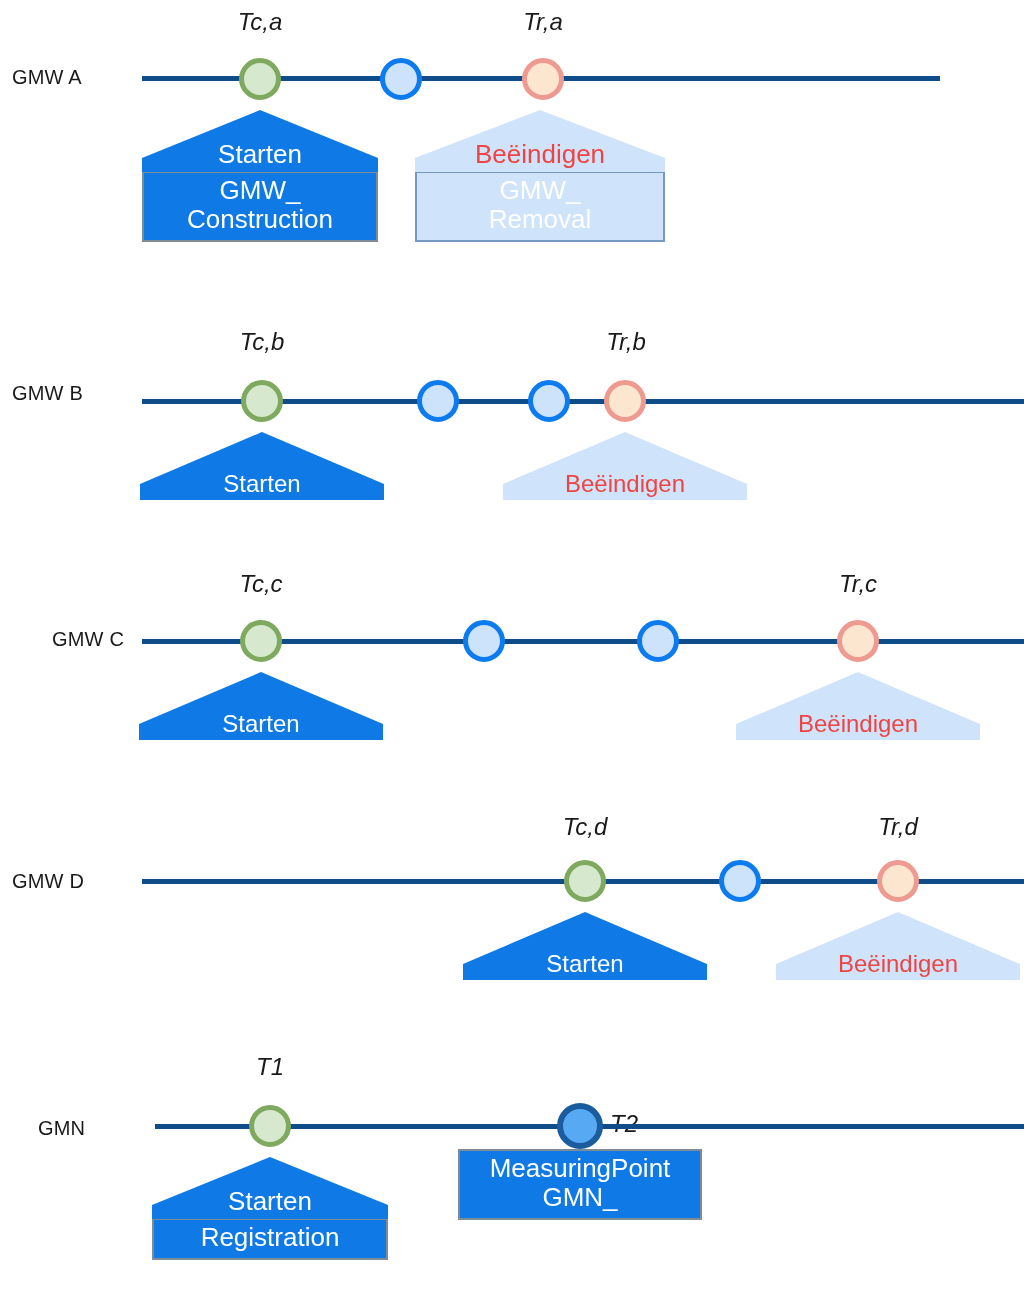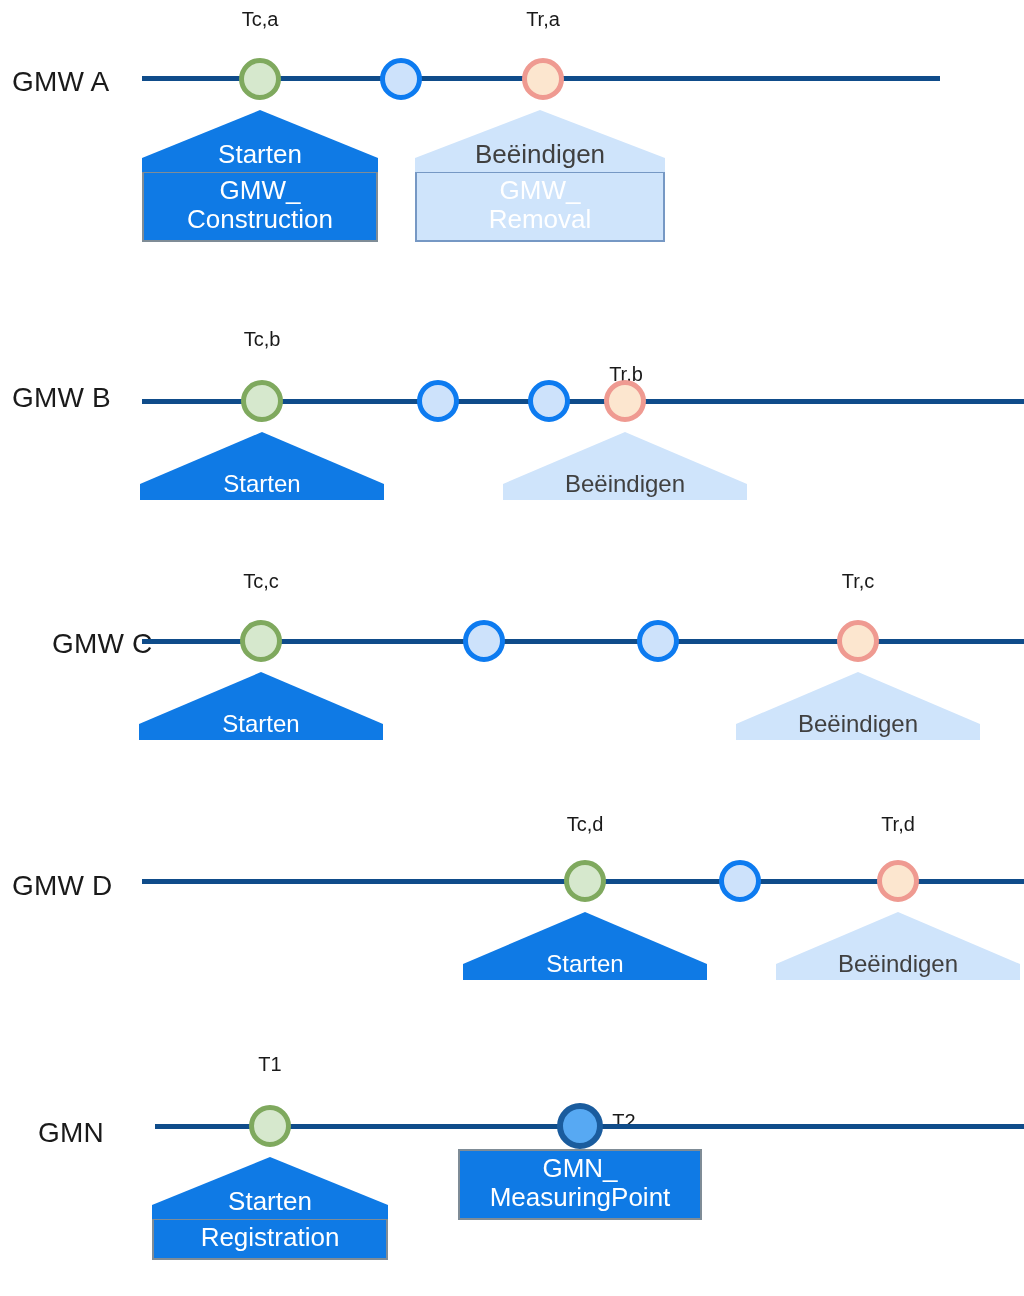--- a/index.html
+++ b/index.html
@@ -15,33 +15,34 @@
     overflow: hidden;
   }
   #stage {
     position: relative;
     width: 1024px;
     height: 1296px;
     background: #ffffff;
   }
   .row-label {
     position: absolute;
-    font-size: 28px;
+    font-size: 20px;
     color: #1a1a1a;
     letter-spacing: 0.2px;
     white-space: nowrap;
     font-family: "Liberation Sans", sans-serif;
   }
   .tick-label {
     position: absolute;
-    font-size: 20px;
+    font-size: 24px;
     color: #1a1a1a;
     white-space: nowrap;
     transform: translateX(-50%);
     font-family: "Liberation Sans", sans-serif;
+    font-style: italic;
   }
   .timeline {
     position: absolute;
     height: 5px;
     background: #0f4c8a;
   }
   .node {
     position: absolute;
     border-radius: 50%;
     box-sizing: border-box;
@@ -108,21 +109,21 @@
     font-size: 26px;
     line-height: 1.12;
     padding: 3px 0 6px 0;
     font-family: "Liberation Sans", sans-serif;
     margin-top: -1px;
   }
   .marker.dark .pent-shape { fill: #0f7ae5; }
   .marker.dark .obj-box { background: #0f7ae5; border-color: #7f8c96; }
   .marker.light .pent-shape { fill: #cfe4fb; }
   .marker.light .obj-box { background: #cfe4fb; border-color: #7698c4; color: #ffffff; }
-  .marker.light .pent-text { color: #404040; }
+  .marker.light .pent-text { color: #ef4444; }
 </style>
 </head>
 <body>
 
 <div id="stage">
 
   <div class="row-label" style="left:12px; top:66px;">GMW A</div>
   <div class="tick-label" style="left:260px; top:8px;">Tc,a</div>
   <div class="tick-label" style="left:543px; top:8px;">Tr,a</div>
   <div class="timeline" style="left:142px; top:76px; width:798px;"></div>
@@ -152,21 +153,21 @@
       <div>Removal</div>
     </div>
   </div>
 
   <div class="node green" style="left:260px; top:79px; width:42px; height:42px;"></div>
   <div class="node blue" style="left:401px; top:79px; width:42px; height:42px;"></div>
   <div class="node pink" style="left:543px; top:79px; width:42px; height:42px;"></div>
 
   <div class="row-label" style="left:12px; top:382px;">GMW B</div>
   <div class="tick-label" style="left:262px; top:328px;">Tc,b</div>
-  <div class="tick-label" style="left:626px; top:328px;margin-top:35px;">Tr,b</div>
+  <div class="tick-label" style="left:626px; top:328px;">Tr,b</div>
   <div class="timeline" style="left:142px; top:399px; width:882px;"></div>
 
   <div class="marker dark small" style="left:262px; top:432px; width:244px;">
     <div class="pent">
       <svg class="pent-shape" viewBox="0 0 244 68" preserveAspectRatio="none" width="244" height="68">
         <polygon points="122,0 244,52 244,68 0,68 0,52"></polygon>
       </svg>
       <div class="pent-text">Starten</div>
     </div>
   </div>
@@ -252,21 +253,21 @@
       </svg>
       <div class="pent-text">Starten</div>
     </div>
     <div class="obj-box">
       <div>Registration</div>
     </div>
   </div>
 
   <div class="marker dark" style="left:580px; top:1150px; width:244px;">
     <div class="obj-box">
+      <div>MeasuringPoint</div>
       <div>GMN_</div>
-      <div>MeasuringPoint</div>
     </div>
   </div>
 
   <div class="node green" style="left:270px; top:1126px; width:42px; height:42px;"></div>
   <div class="node navy" style="left:580px; top:1126px; width:46px; height:46px;"></div>
 
 </div>
 
 </body></html>

